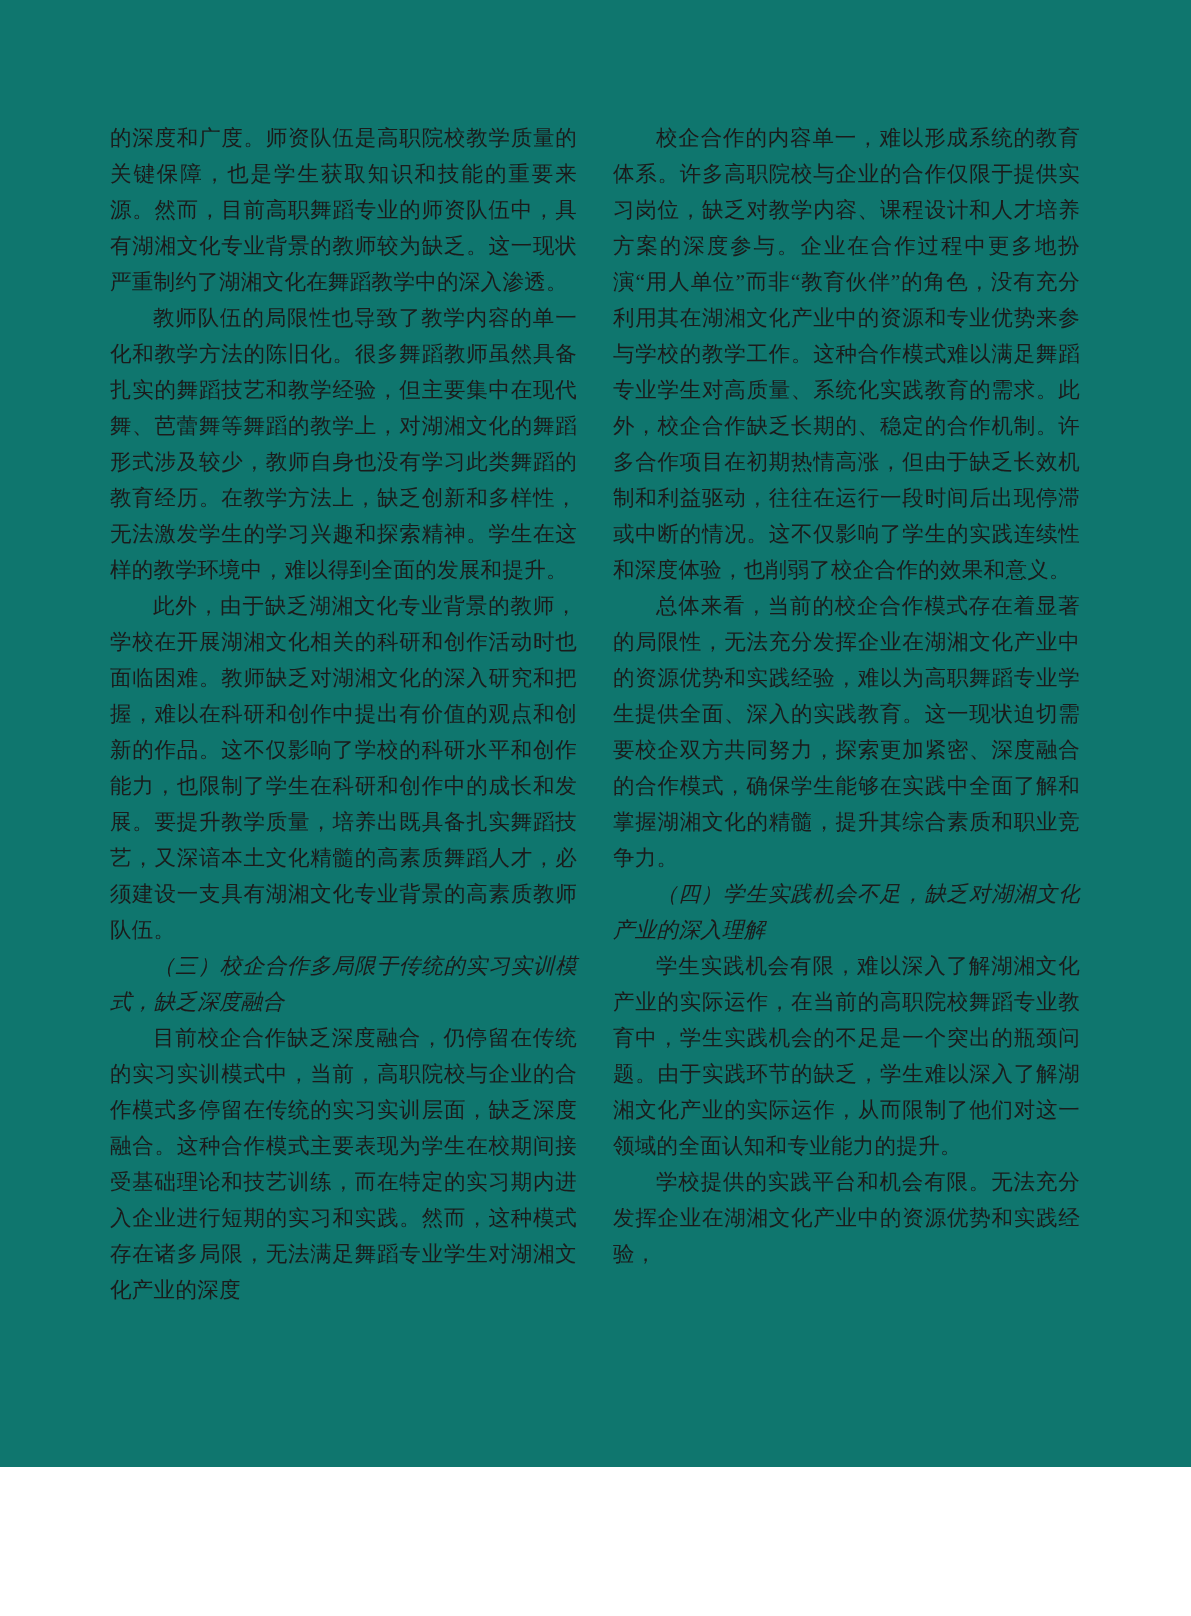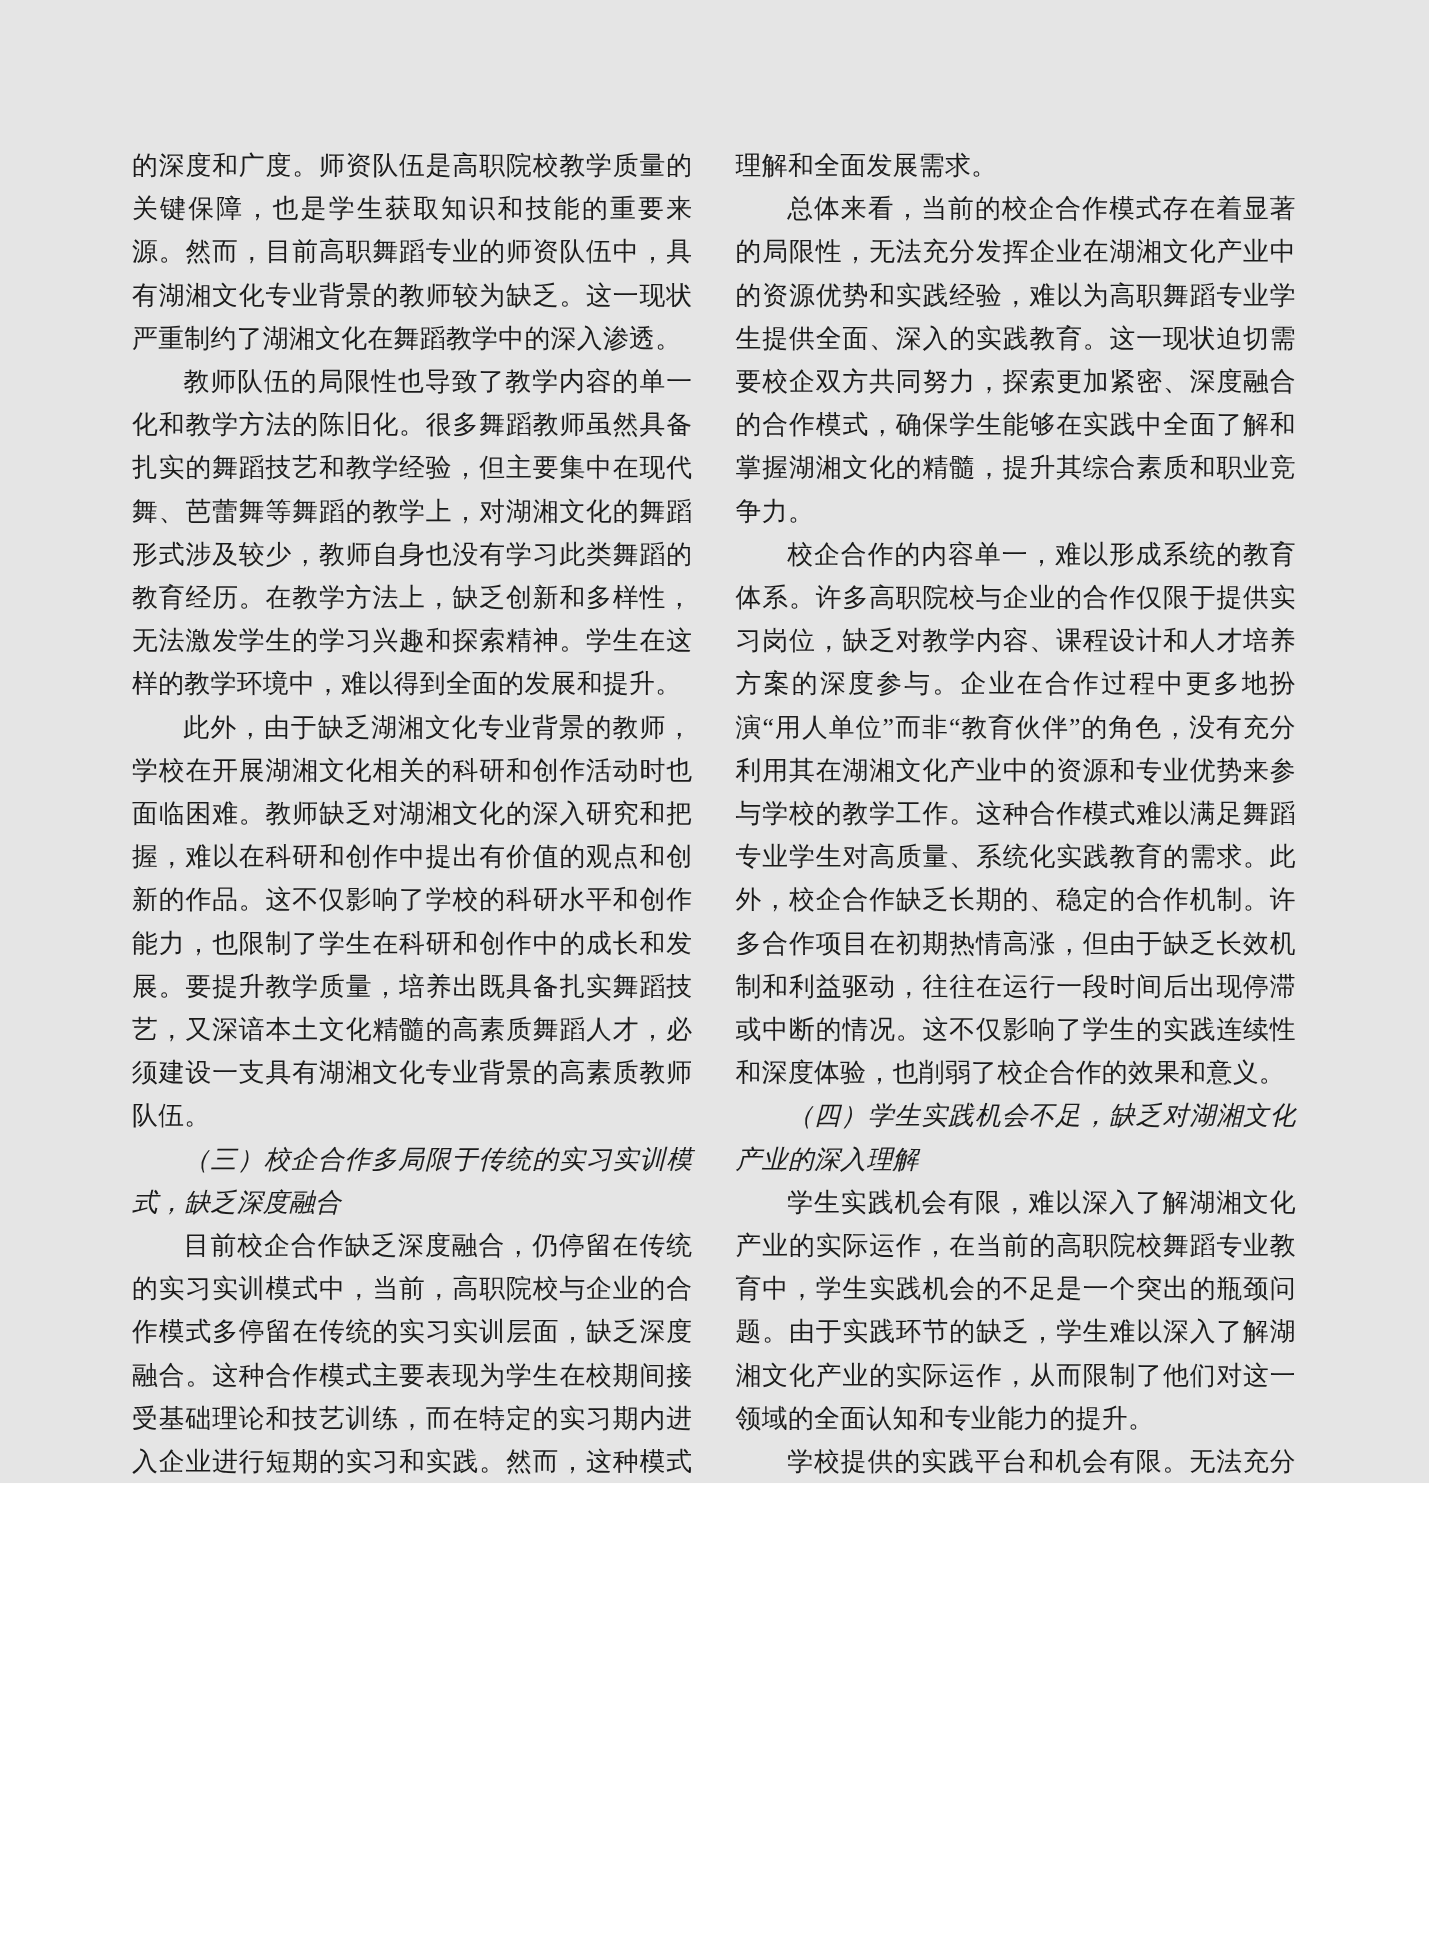--- a/index.html
+++ b/index.html
@@ -3,22 +3,22 @@
 <meta charset="utf-8">
 <style>
   html, body {
     margin: 0;
     padding: 0;
     background: #ffffff;
   }
   .page {
     position: relative;
     width: 1191px;
-    height: 1236px;
-    background: #e5e5e5;
+    height: 1467px;
+    background: #0f766e;
     font-family: "Liberation Serif", "DejaVu Serif", serif;
     color: #1b1b1b;
     overflow: hidden;
   }
   .columns {
     position: absolute;
     left: 110px;
     top: 120px;
     display: flex;
     gap: 36px;
@@ -56,22 +56,21 @@
 <div class="page">
   <div class="columns">
     <div class="col">
         <p class="body">的深度和广度。师资队伍是高职院校教学质量的关键保障，也是学生获取知识和技能的重要来源。然而，目前高职舞蹈专业的师资队伍中，具有湖湘文化专业背景的教师较为缺乏。这一现状严重制约了湖湘文化在舞蹈教学中的深入渗透。</p>
         <p class="body indent">教师队伍的局限性也导致了教学内容的单一化和教学方法的陈旧化。很多舞蹈教师虽然具备扎实的舞蹈技艺和教学经验，但主要集中在现代舞、芭蕾舞等舞蹈的教学上，对湖湘文化的舞蹈形式涉及较少，教师自身也没有学习此类舞蹈的教育经历。在教学方法上，缺乏创新和多样性，无法激发学生的学习兴趣和探索精神。学生在这样的教学环境中，难以得到全面的发展和提升。</p>
         <p class="body indent">此外，由于缺乏湖湘文化专业背景的教师，学校在开展湖湘文化相关的科研和创作活动时也面临困难。教师缺乏对湖湘文化的深入研究和把握，难以在科研和创作中提出有价值的观点和创新的作品。这不仅影响了学校的科研水平和创作能力，也限制了学生在科研和创作中的成长和发展。要提升教学质量，培养出既具备扎实舞蹈技艺，又深谙本土文化精髓的高素质舞蹈人才，必须建设一支具有湖湘文化专业背景的高素质教师队伍。</p>
         <p class="heading indent">（三）校企合作多局限于传统的实习实训模式，缺乏深度融合</p>
         <p class="body indent">目前校企合作缺乏深度融合，仍停留在传统的实习实训模式中，当前，高职院校与企业的合作模式多停留在传统的实习实训层面，缺乏深度融合。这种合作模式主要表现为学生在校期间接受基础理论和技艺训练，而在特定的实习期内进入企业进行短期的实习和实践。然而，这种模式存在诸多局限，无法满足舞蹈专业学生对湖湘文化产业的深度</p>
       </div>
     <div class="col">
-        <p class="body">理解和全面发展需求。</p>
+        <p class="body indent">校企合作的内容单一，难以形成系统的教育体系。许多高职院校与企业的合作仅限于提供实习岗位，缺乏对教学内容、课程设计和人才培养方案的深度参与。企业在合作过程中更多地扮演“用人单位”而非“教育伙伴”的角色，没有充分利用其在湖湘文化产业中的资源和专业优势来参与学校的教学工作。这种合作模式难以满足舞蹈专业学生对高质量、系统化实践教育的需求。此外，校企合作缺乏长期的、稳定的合作机制。许多合作项目在初期热情高涨，但由于缺乏长效机制和利益驱动，往往在运行一段时间后出现停滞或中断的情况。这不仅影响了学生的实践连续性和深度体验，也削弱了校企合作的效果和意义。</p>
         <p class="body indent">总体来看，当前的校企合作模式存在着显著的局限性，无法充分发挥企业在湖湘文化产业中的资源优势和实践经验，难以为高职舞蹈专业学生提供全面、深入的实践教育。这一现状迫切需要校企双方共同努力，探索更加紧密、深度融合的合作模式，确保学生能够在实践中全面了解和掌握湖湘文化的精髓，提升其综合素质和职业竞争力。</p>
-        <p class="body indent">校企合作的内容单一，难以形成系统的教育体系。许多高职院校与企业的合作仅限于提供实习岗位，缺乏对教学内容、课程设计和人才培养方案的深度参与。企业在合作过程中更多地扮演“用人单位”而非“教育伙伴”的角色，没有充分利用其在湖湘文化产业中的资源和专业优势来参与学校的教学工作。这种合作模式难以满足舞蹈专业学生对高质量、系统化实践教育的需求。此外，校企合作缺乏长期的、稳定的合作机制。许多合作项目在初期热情高涨，但由于缺乏长效机制和利益驱动，往往在运行一段时间后出现停滞或中断的情况。这不仅影响了学生的实践连续性和深度体验，也削弱了校企合作的效果和意义。</p>
         <p class="heading indent">（四）学生实践机会不足，缺乏对湖湘文化产业的深入理解</p>
         <p class="body indent">学生实践机会有限，难以深入了解湖湘文化产业的实际运作，在当前的高职院校舞蹈专业教育中，学生实践机会的不足是一个突出的瓶颈问题。由于实践环节的缺乏，学生难以深入了解湖湘文化产业的实际运作，从而限制了他们对这一领域的全面认知和专业能力的提升。</p>
         <p class="body indent">学校提供的实践平台和机会有限。无法充分发挥企业在湖湘文化产业中的资源优势和实践经验，</p>
       </div>
   </div>
   <div class="footer-pagenum">52</div>
 </div>
 
 </body></html>

